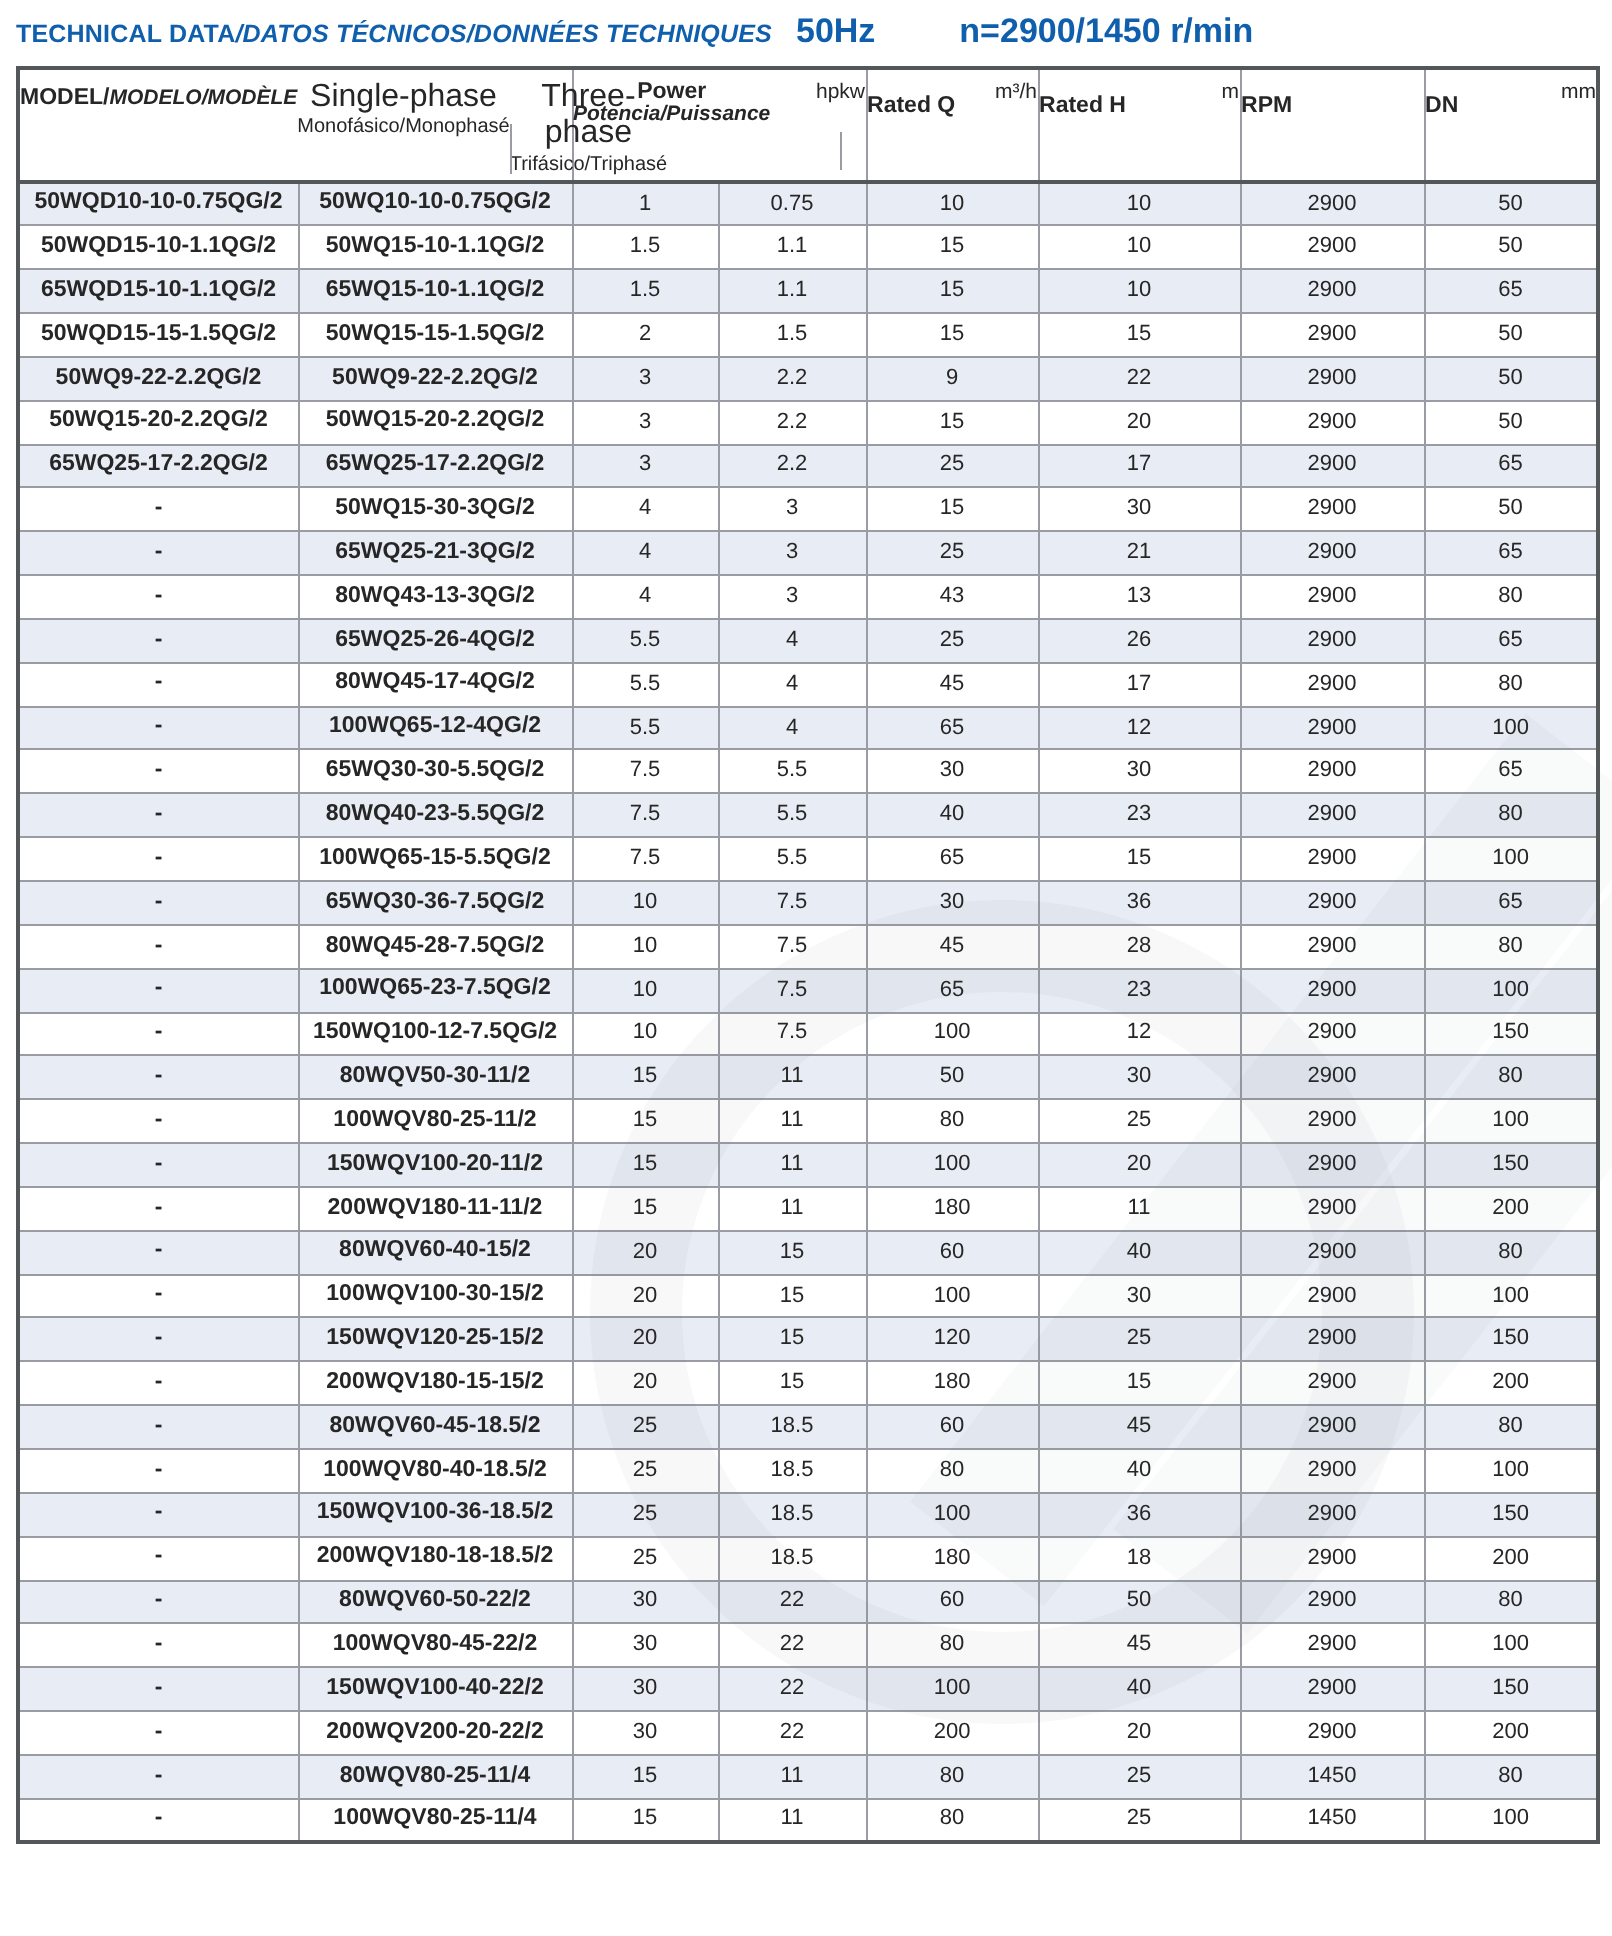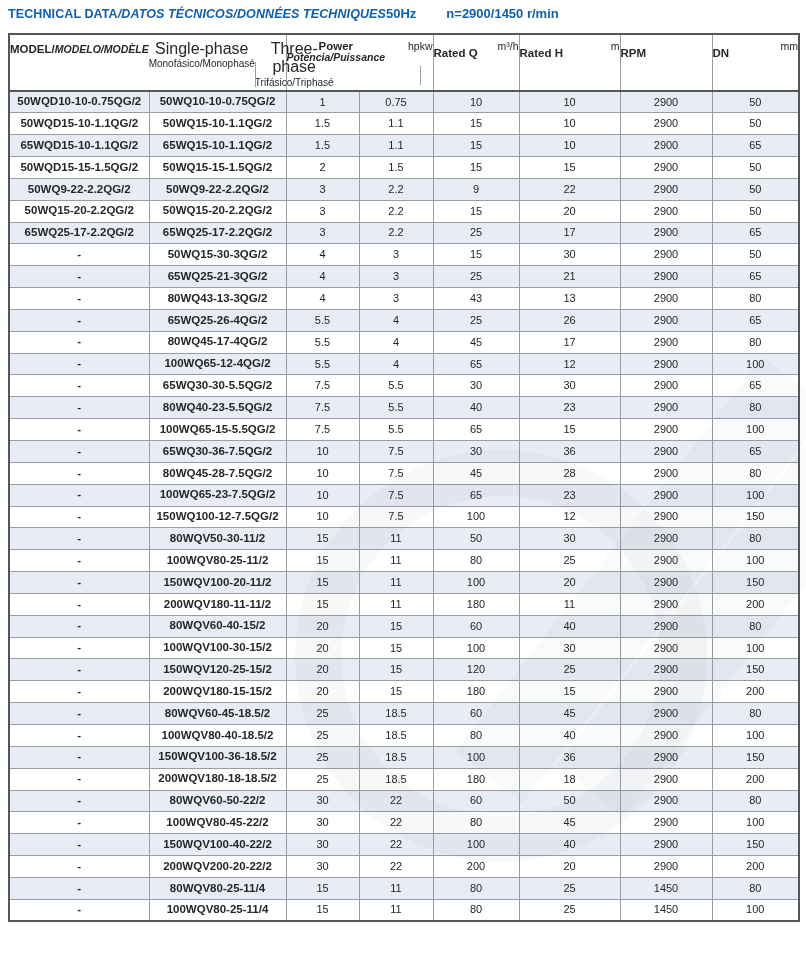--- a/index.html
+++ b/index.html
@@ -4,21 +4,21 @@
 <style>
   html,body{margin:0;padding:0;background:#ffffff;}
   body{width:806px;height:968px;overflow:hidden;position:relative;
        font-family:"Liberation Sans",sans-serif;color:#262626;}
 
   
   .titlebar{position:absolute;left:8px;right:8px;top:6px;height:20px;
             display:flex;justify-content:flex-start;align-items:baseline;}
   .doc-title{font-size:12.5px;font-weight:bold;color:#0f5fad;letter-spacing:.1px;}
   .doc-title .t-intl{font-style:italic;}
-  .spec{font-size:13px;font-weight:bold;color:#0f5fad;display:flex;gap:30px;}
+  .spec{font-size:17px;font-weight:bold;color:#0f5fad;display:flex;gap:42px;margin-left:12px;}
 
   
   table.data{position:absolute;left:8px;top:33px;width:790px;
              border-collapse:collapse;table-layout:fixed;
              border:2px solid #54575a;}
   col.c1{width:140px}col.c2{width:137px}col.c3{width:73px}col.c4{width:74px}
   col.c5{width:86px}col.c6{width:101px}col.c7{width:92px}col.c8{width:87px}
 
   thead th{height:55px;padding:0;border:1px solid #999da3;
            border-bottom:2px solid #54575a;background:#ffffff;

